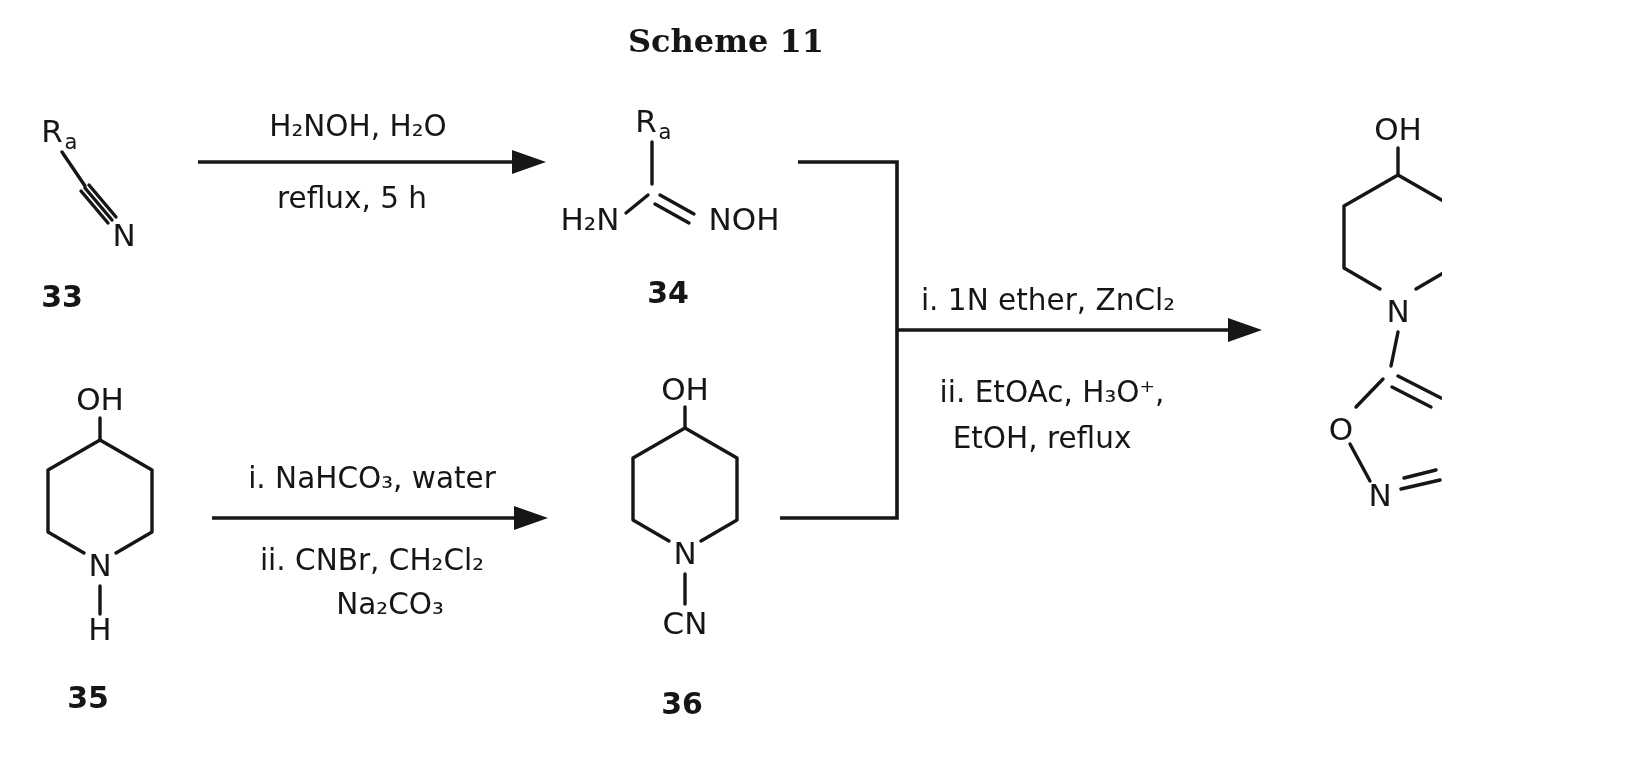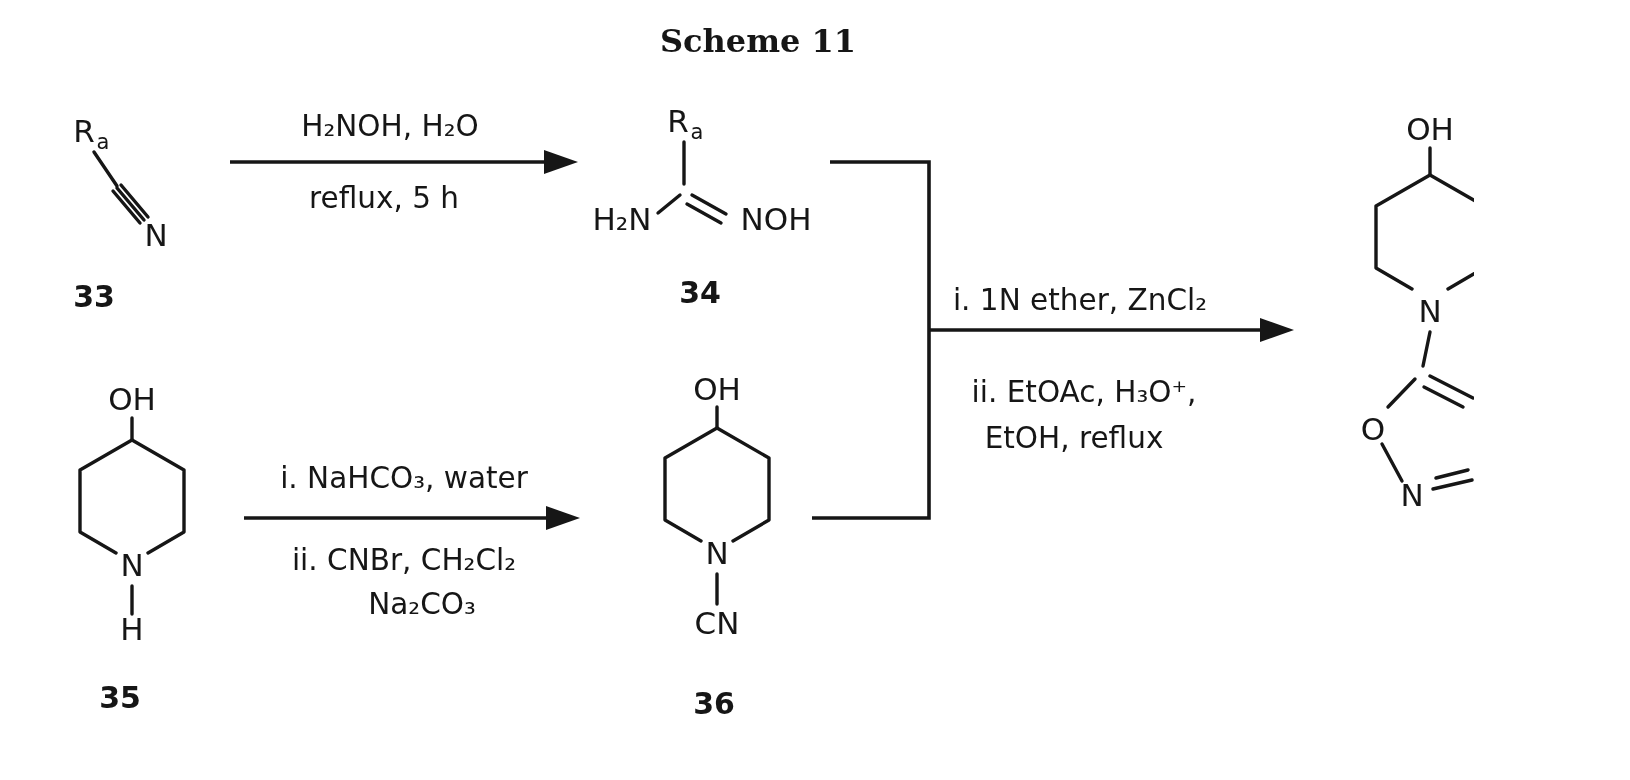--- a/index.html
+++ b/index.html
@@ -1,16 +1,16 @@
 <!DOCTYPE html>
 <html><head>
 <meta charset="utf-8">
 <style>
   html,body{margin:0;padding:0;background:#ffffff;}
-  .stage{position:relative;width:1442px;height:780px;background:#ffffff;overflow:hidden;padding-left:32px;}
+  .stage{position:relative;width:1442px;height:780px;background:#ffffff;overflow:hidden;}
   svg{display:block;}
   svg text{fill:#161616;font-family:"DejaVu Sans",sans-serif;text-anchor:middle;}
   .title{font-family:"DejaVu Serif",serif;font-weight:bold;font-size:32px;}
   .atom{font-size:31px;}
   .atom-sub{font-size:21px;}
   .reagent{font-size:29.5px;}
   .cnum{font-size:30px;font-weight:bold;}
   .bond{stroke:#161616;stroke-width:3.4;fill:none;stroke-linecap:round;stroke-linejoin:round;}
   .arrowline{stroke:#161616;stroke-width:3.6;fill:none;stroke-linecap:butt;stroke-linejoin:miter;}
   .arrowhead{fill:#161616;stroke:none;}

